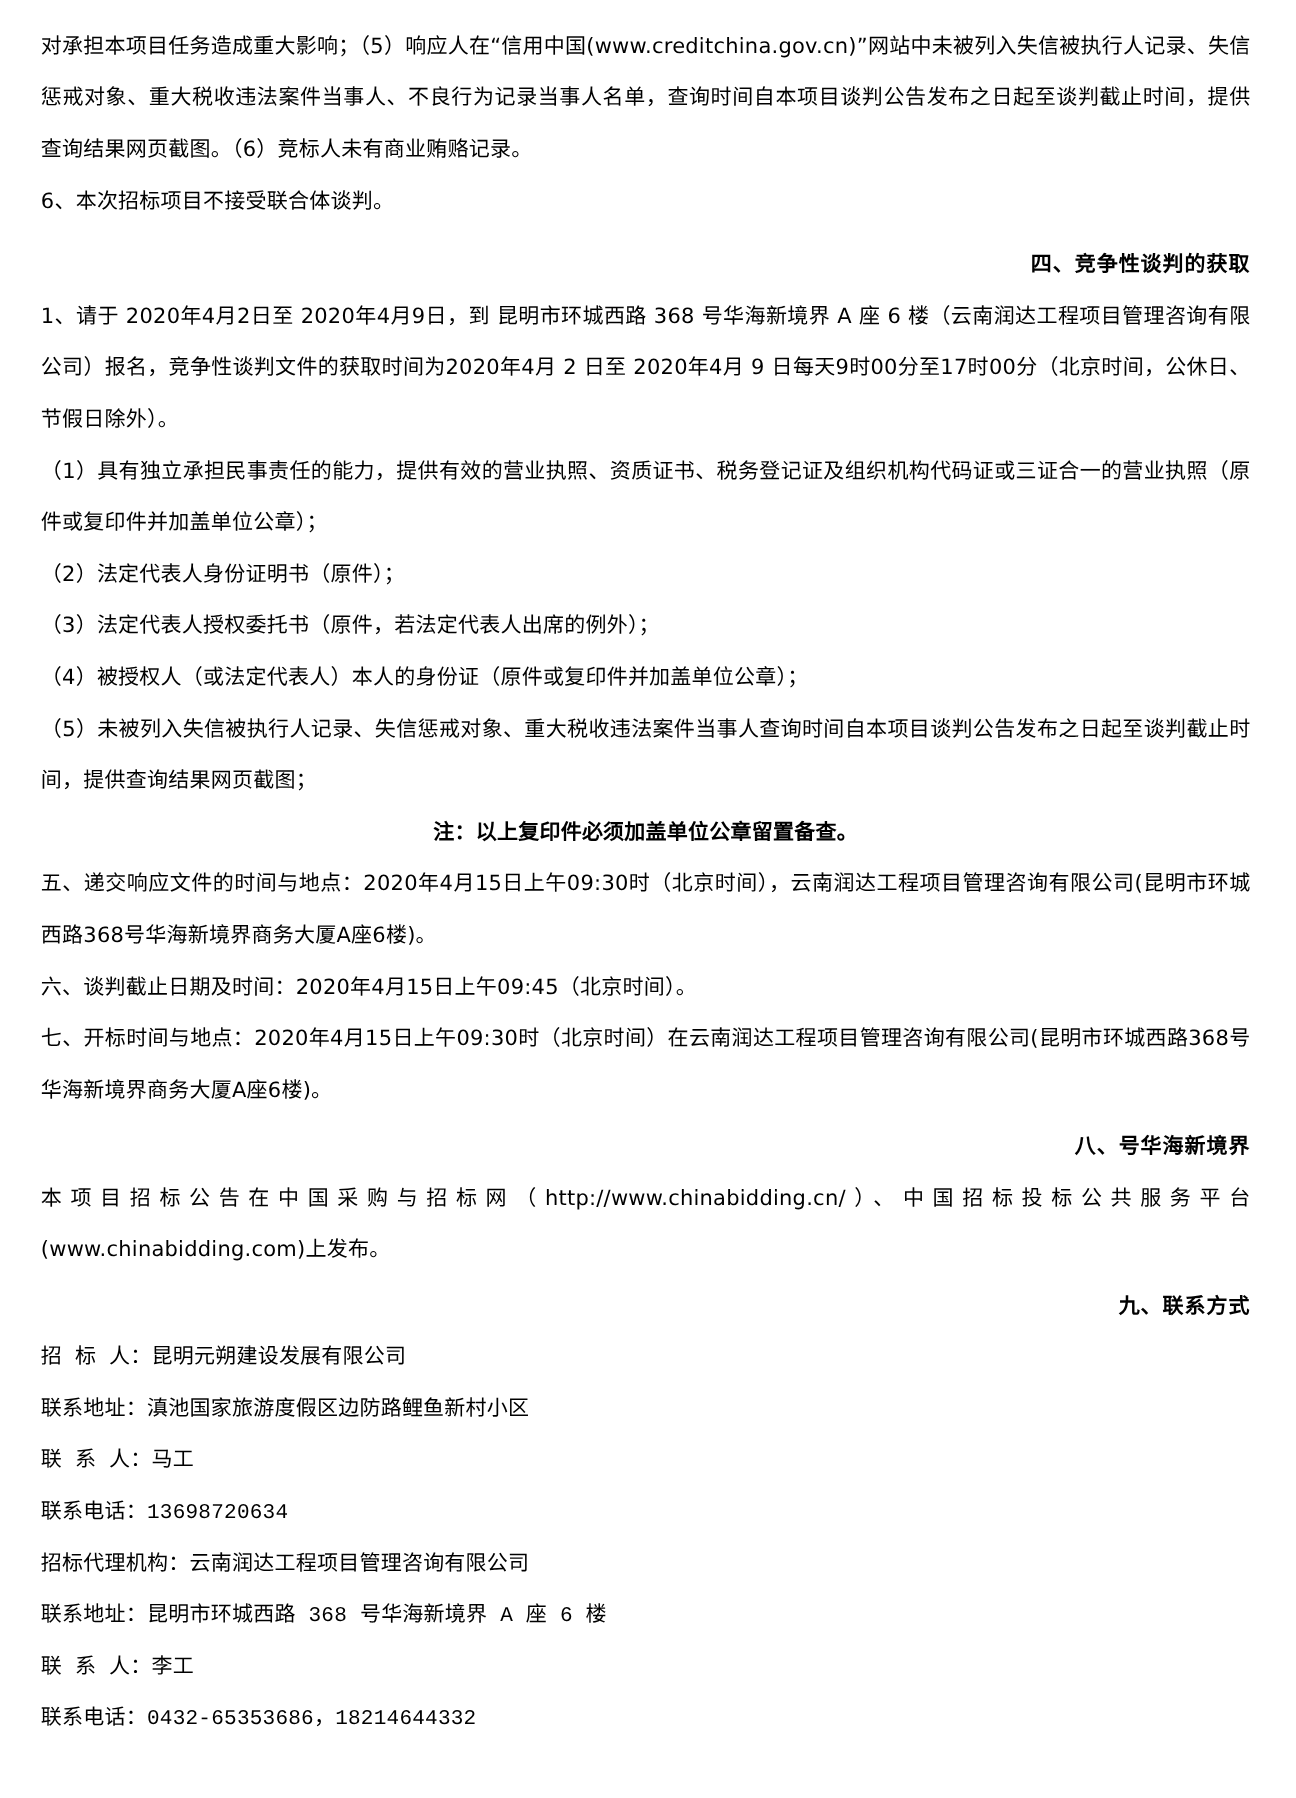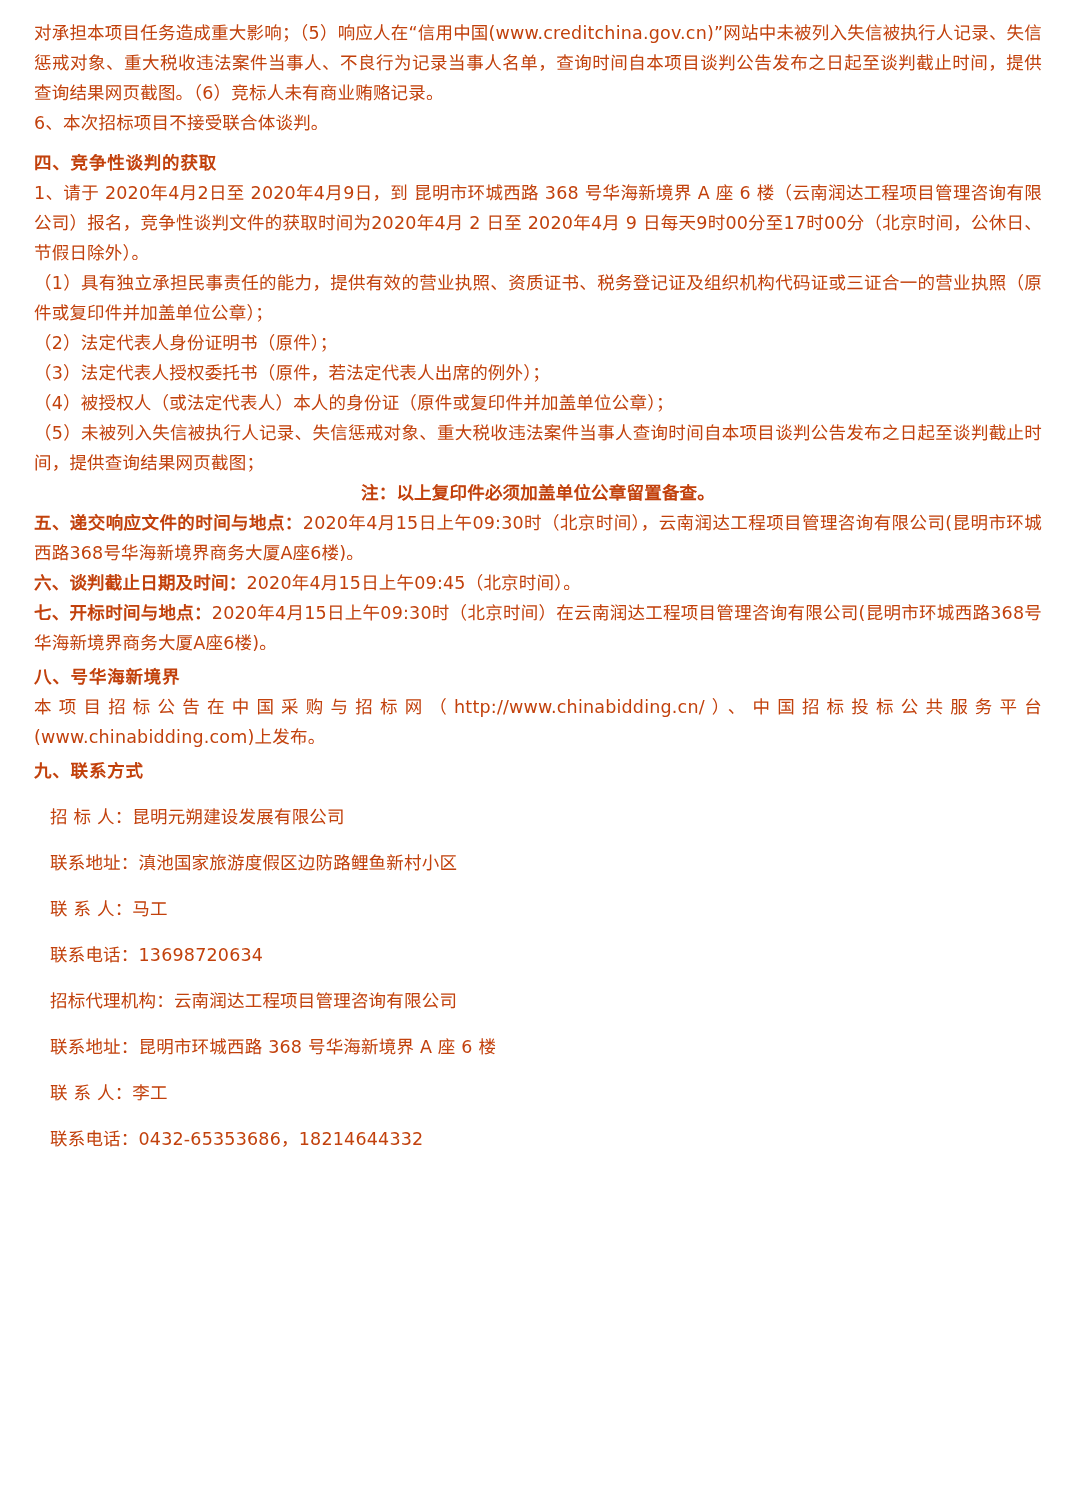--- a/index.html
+++ b/index.html
@@ -17,55 +17,57 @@
   }
   .page {
     width: 1080px;
     min-height: 1498px;
     box-sizing: border-box;
     padding: 18px 38px 30px 34px;
     background: #ffffff;
   }
   .doc-body {
     font-size: 17.5px;
-    line-height: 30px;
+    line-height: 43px;
     letter-spacing: 0.2px;
-    color: #c2410c;
+    color: #000000;
   }
   p.para {
     margin: 0;
     padding: 0;
     text-align: justify;
     text-justify: inter-ideograph;
   }
   p.heading {
     margin: 0;
     padding: 0;
     font-weight: bold;
     letter-spacing: 0.8px;
+    text-align: right;
   }
   p.note {
     margin: 0;
     padding: 0;
     font-weight: bold;
     text-align: center;
   }
   p.mixed {
     margin: 0;
     padding: 0;
     text-align: justify;
     text-justify: inter-ideograph;
   }
   .lead {
-    font-weight: bold;
+    font-weight: normal;
   }
   .contact-line {
-    margin: 16px;
+    margin: 0;
     padding: 0;
     letter-spacing: 0.2px;
+    font-family: Liberation Mono, monospace;
   }
   .gap-sm { height: 4px; }
   .gap-md { height: 10px; }
 </style>
 </head>
 <body>
 
 <div class="page">
   <div class="doc-body">
 

